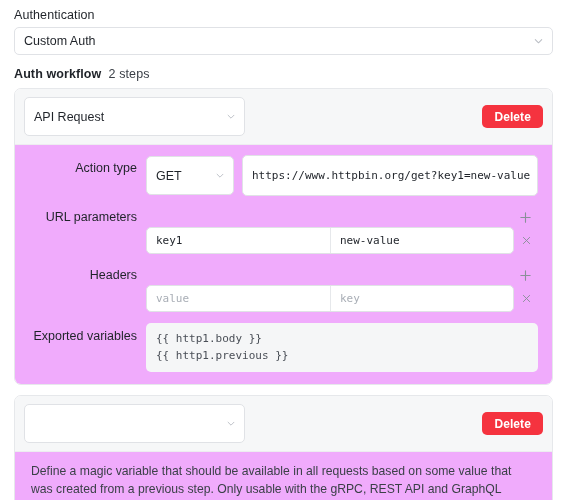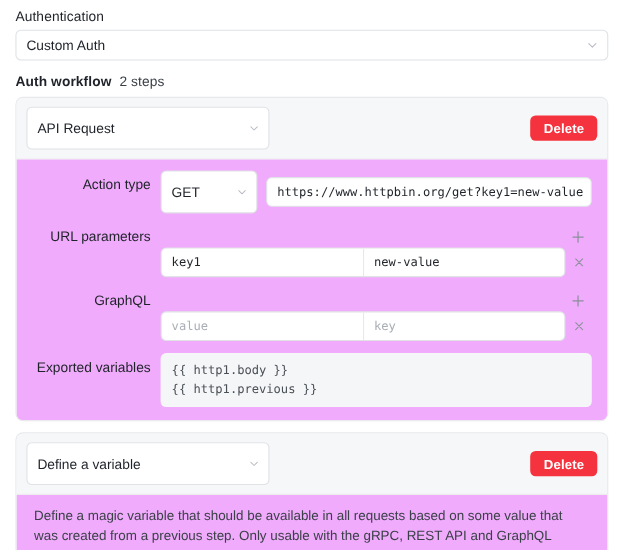--- a/index.html
+++ b/index.html
@@ -91,21 +91,21 @@
     flex: 0 0 131px;
     text-align: right;
     padding-right: 9px;
     font-size: 12.5px;
     color: #1f2329;
     line-height: 27px;
   }
   .ctrl { flex: 1 1 auto; min-width: 0; }
 
   .inp {
-    height: 27px;
+    height: 41px;
     border: 1px solid #e0e2e6;
     border-radius: 5px;
     background: #fff;
     display: flex;
     align-items: center;
     padding: 0 9px;
     font-family: "DejaVu Sans Mono", monospace;
     font-size: 11px;
     color: #1f2329;
     white-space: nowrap;
@@ -263,21 +263,21 @@
                 <svg viewBox="0 0 14 14" width="11" height="11" aria-hidden="true">
                   <path d="M3 3 L11 11 M11 3 L3 11" fill="none" stroke="currentColor" stroke-width="1.2" stroke-linecap="round"></path>
                 </svg>
               </span>
             </div>
           </div>
         </div>
       </div>
 
       <div class="row">
-        <div class="lbl" style="line-height:20px;">GraphQL</div>
+        <div class="lbl" style="line-height:20px;">Headers</div>
         <div class="ctrl">
           <div class="kv-block">
             <div class="kv-addbar">
               <span class="plus-btn">
                 <svg viewBox="0 0 14 14" width="13" height="13" aria-hidden="true">
                   <path d="M7 2 L7 12 M2 7 L12 7" fill="none" stroke="currentColor" stroke-width="1.2" stroke-linecap="round"></path>
                 </svg>
               </span>
             </div>
             <div class="kv-row">
@@ -306,21 +306,20 @@
       </div>
 
     </div>
   </div>
 
   <div class="spacer-10"></div>
 
   <div class="card">
     <div class="card-head">
       <div class="select">
-        <span>Define a variable</span>
         <span class="chev">
           <svg viewBox="0 0 12 12" width="10" height="10" aria-hidden="true">
             <path d="M2.5 4.5 L6 8 L9.5 4.5" fill="none" stroke="currentColor" stroke-width="1.1" stroke-linecap="round" stroke-linejoin="round"></path>
           </svg>
         </span>
       </div>
       <button class="delete-btn">Delete</button>
     </div>
 
     <div class="card-body" style="padding-top:0;">

